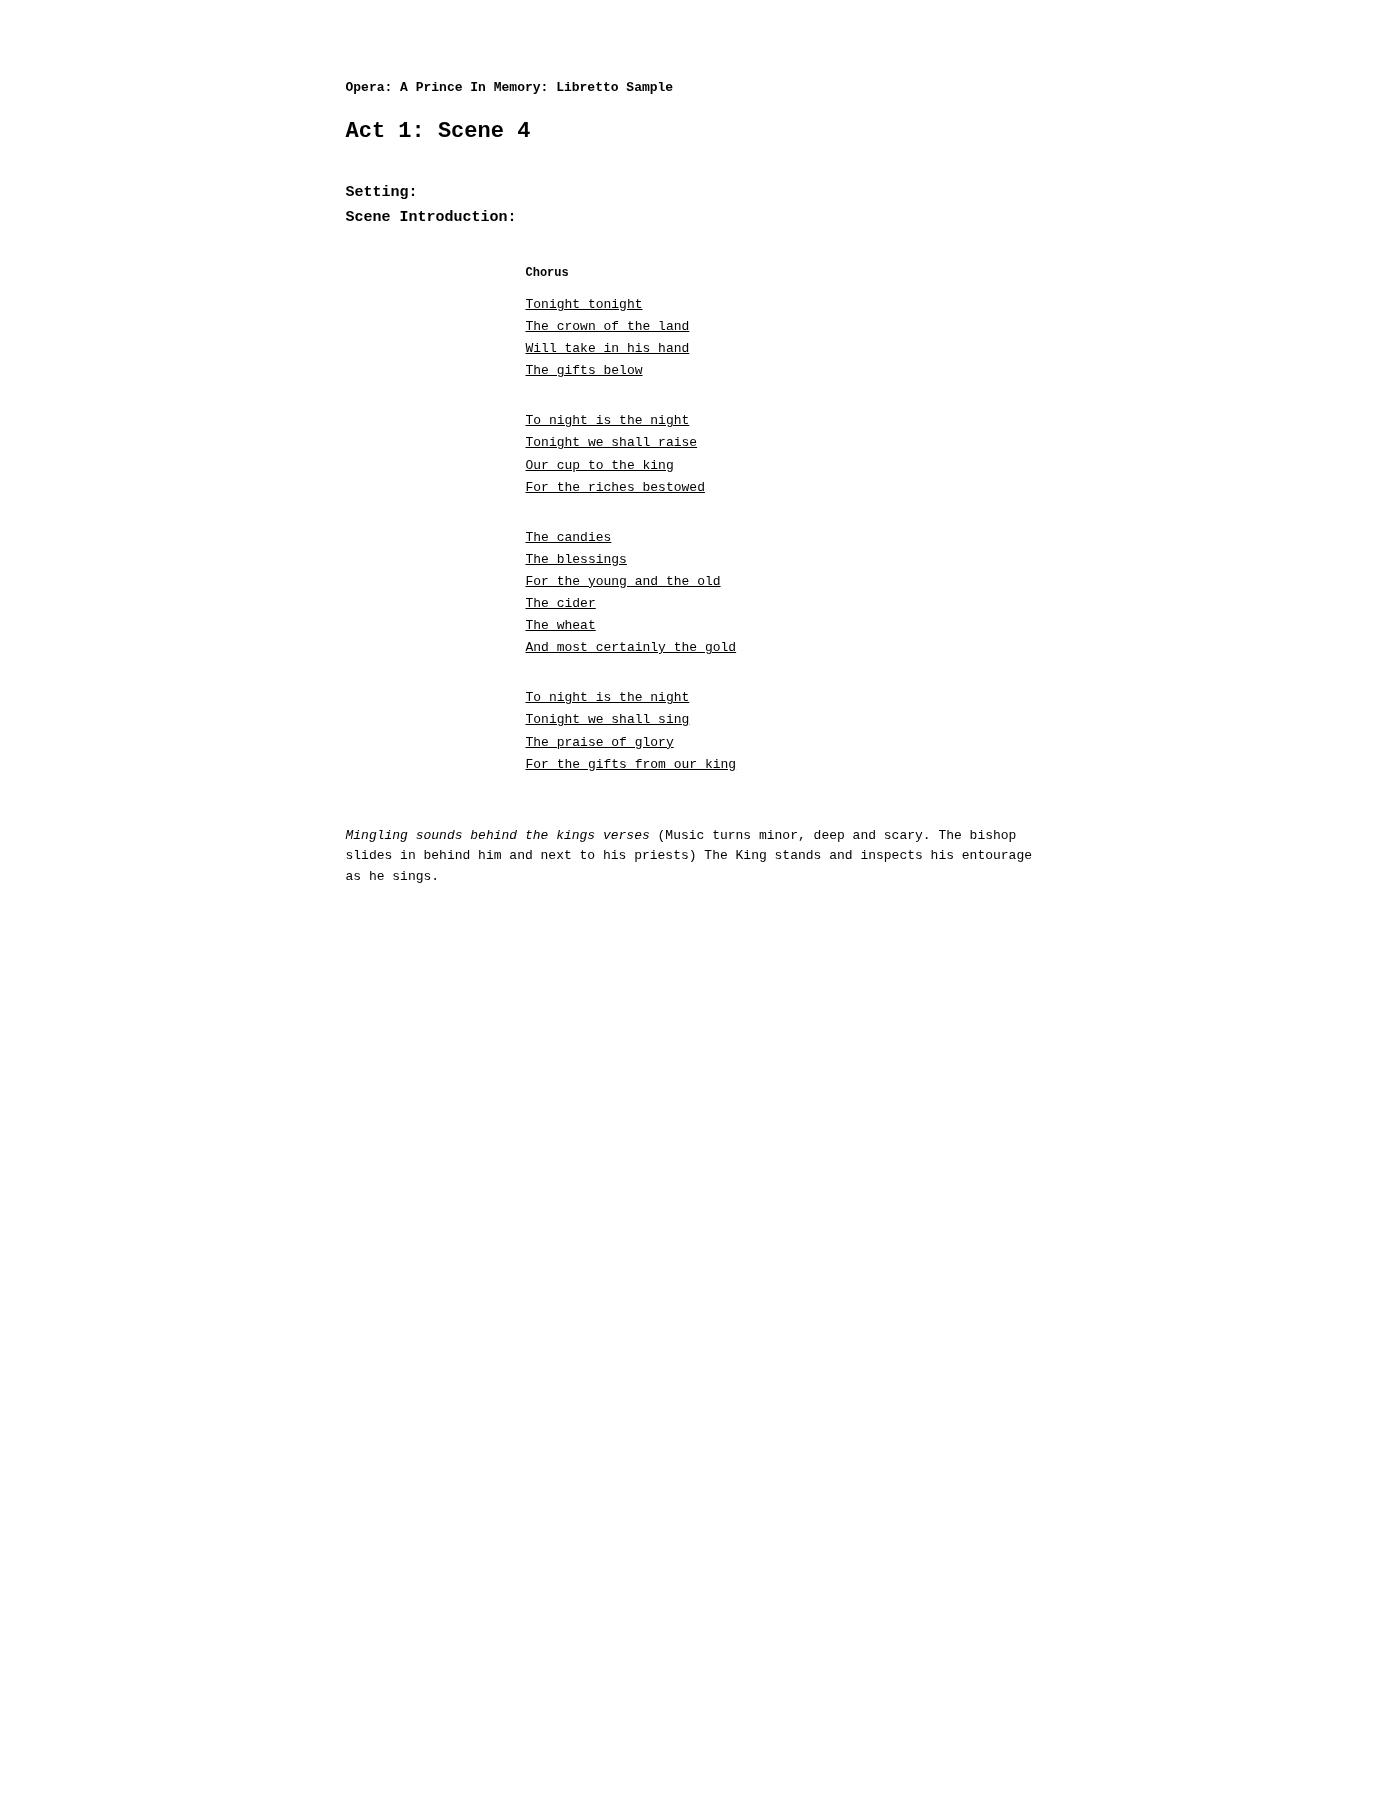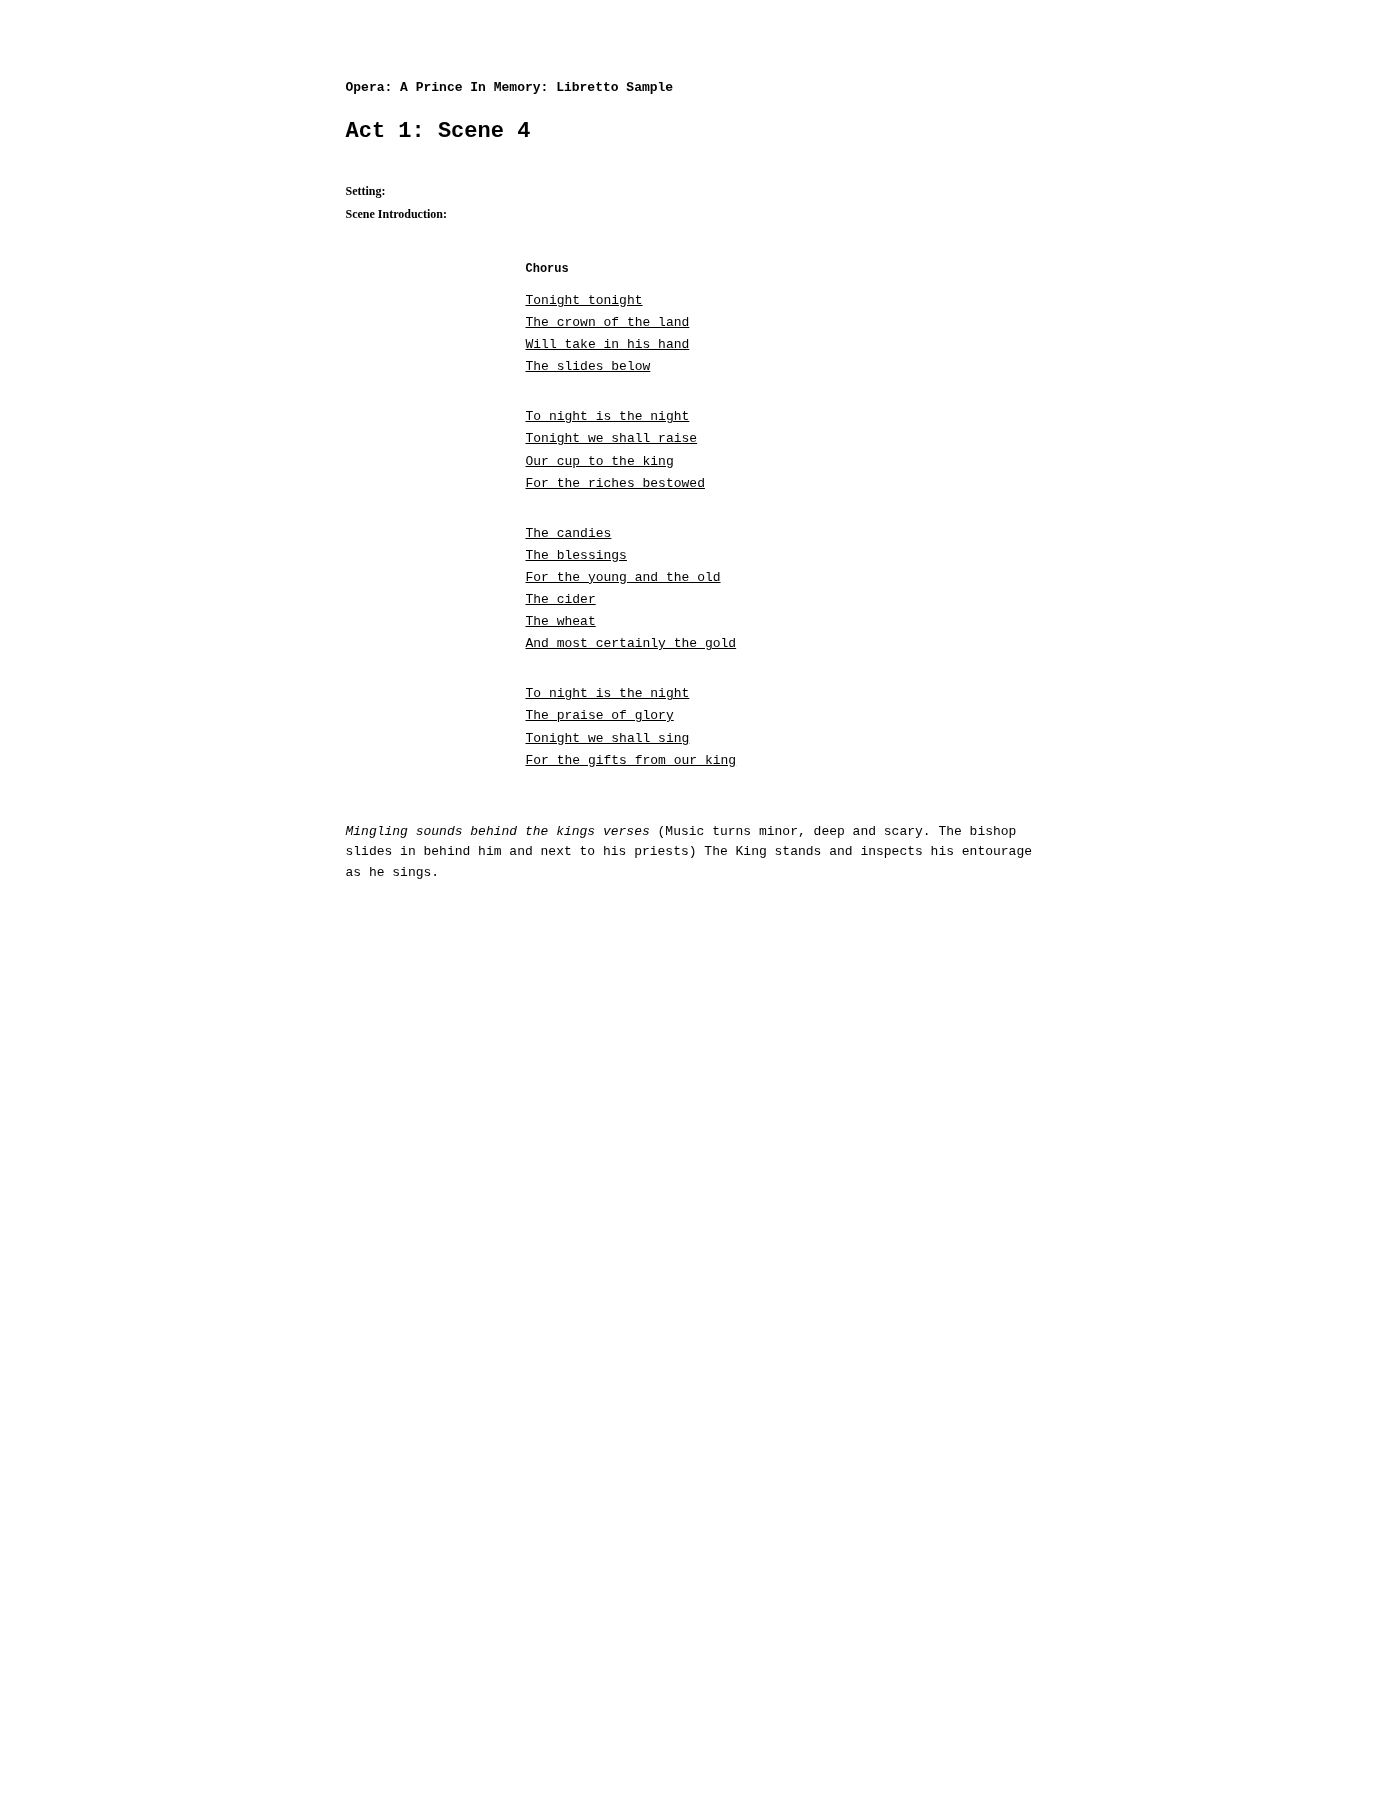--- a/index.html
+++ b/index.html
@@ -30,24 +30,24 @@
     }
 
     .act-title {
       font-size: 22px;
       font-weight: bold;
       margin-bottom: 40px;
       font-family: 'Courier New', Courier, monospace;
     }
 
     .section-label {
-      font-size: 12px;
+      font-size: 15px;
       font-weight: bold;
       margin-bottom: 8px;
-      font-family: Liberation Serif, serif;
+      font-family: Liberation Mono, monospace;
     }
 
     .section-label::after {
       content: '';
     }
 
     .section-text {
       font-size: 13px;
       font-weight: normal;
       line-height: 1.5;
@@ -104,43 +104,43 @@
 
   <div class="section-label">Scene Introduction:</div>
 
   <div class="chorus-section">
     <div class="chorus-label">Chorus</div>
 
     <div class="verse-group">
       <span class="chorus-line">Tonight tonight</span>
       <span class="chorus-line">The crown of the land</span>
       <span class="chorus-line">Will take in his hand</span>
-      <span class="chorus-line">The slides below</span>
+      <span class="chorus-line">The gifts below</span>
     </div>
 
     <div class="verse-group">
       <span class="chorus-line">To night is the night</span>
       <span class="chorus-line">Tonight we shall raise</span>
       <span class="chorus-line">Our cup to the king</span>
       <span class="chorus-line">For the riches bestowed</span>
     </div>
 
     <div class="verse-group">
       <span class="chorus-line">The candies</span>
       <span class="chorus-line">The blessings</span>
       <span class="chorus-line">For the young and the old</span>
       <span class="chorus-line">The cider</span>
       <span class="chorus-line">The wheat</span>
       <span class="chorus-line">And most certainly the gold</span>
     </div>
 
     <div class="verse-group">
       <span class="chorus-line">To night is the night</span>
+      <span class="chorus-line">Tonight we shall sing</span>
       <span class="chorus-line">The praise of glory</span>
-      <span class="chorus-line">Tonight we shall sing</span>
       <span class="chorus-line">For the gifts from our king</span>
     </div>
   </div>
 
   <div class="stage-direction">
     <span>Mingling sounds behind the kings verses</span><span class="normal-text"> (Music turns minor, deep and scary. The bishop slides in behind him and next to his priests) The King stands and inspects his entourage as he sings.</span>
   </div>
 
 </div>
 

